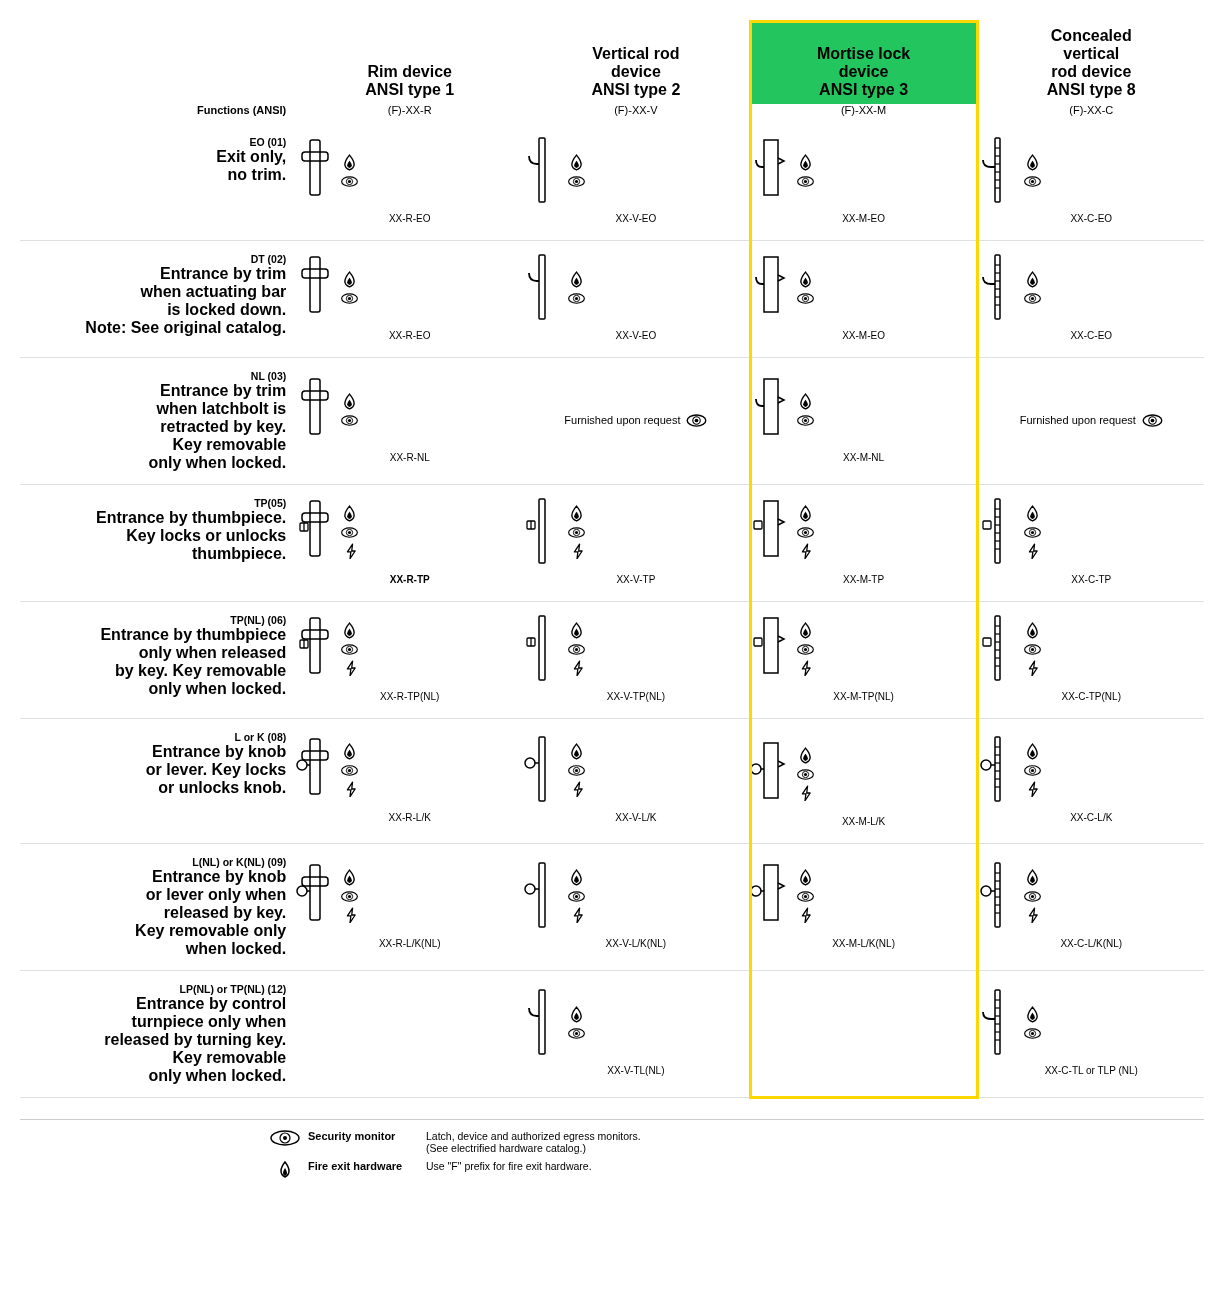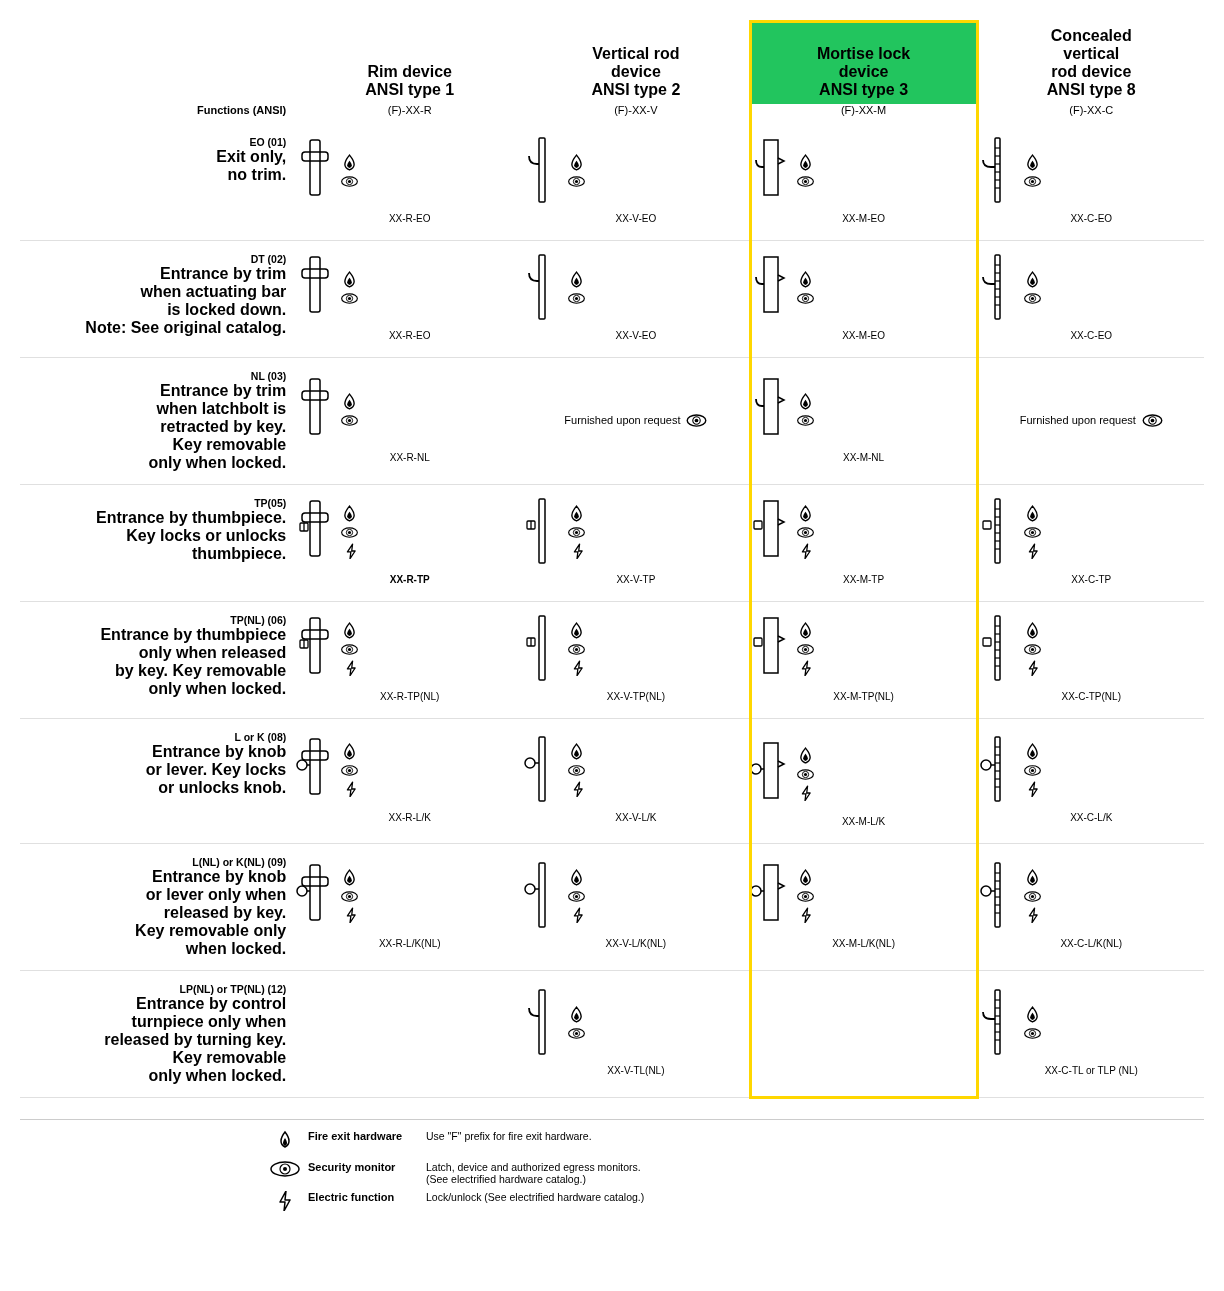--- a/index.html
+++ b/index.html
@@ -1028,42 +1028,33 @@
     <div class="code-label">XX-C-TL or TLP (NL)</div>
   </div>
         </td>
       </tr>
     </tbody>
 </table>
 
 <div class="legend">
   <div class="legend-item">
     <div class="legend-icon">
-      <svg width="18" height="22" viewBox="0 0 18 22">
-        <path d="M9 2 C9 2 13 7 13 11 C13 14 11 16 9 17 C7 16 5 14 5 11 C5 7 9 2 9 2Z" fill="none" stroke="#000" stroke-width="1.5"></path>
-        <path d="M9 8 C9 8 11 11 11 13 C11 14.5 10 15.5 9 16 C8 15.5 7 14.5 7 13 C7 11 9 8 9 8Z" fill="#000"></path>
-      </svg>
-    </div>
-    <div class="legend-label">Fire exit hardware</div>
-    <div class="legend-desc">Use "F" prefix for fire exit hardware.</div>
-  </div>
-  <div class="legend-item">
-    <div class="legend-icon">
       <svg width="30" height="16" viewBox="0 0 30 16">
         <ellipse cx="15" cy="8" rx="14" ry="7" fill="none" stroke="#000" stroke-width="1.5"></ellipse>
         <ellipse cx="15" cy="8" rx="5" ry="5" fill="none" stroke="#000" stroke-width="1.2"></ellipse>
         <circle cx="15" cy="8" r="2" fill="#000"></circle>
       </svg>
     </div>
     <div class="legend-label">Security monitor</div>
     <div class="legend-desc" style="white-space:pre-line;">Latch, device and authorized egress monitors.
 (See electrified hardware catalog.)</div>
   </div>
   <div class="legend-item">
     <div class="legend-icon">
-      <svg width="14" height="20" viewBox="0 0 14 20">
-        <polygon points="8,0 2,11 7,11 6,20 12,9 7,9" fill="none" stroke="#000" stroke-width="1.5" stroke-linejoin="round"></polygon>
+      <svg width="18" height="22" viewBox="0 0 18 22">
+        <path d="M9 2 C9 2 13 7 13 11 C13 14 11 16 9 17 C7 16 5 14 5 11 C5 7 9 2 9 2Z" fill="none" stroke="#000" stroke-width="1.5"></path>
+        <path d="M9 8 C9 8 11 11 11 13 C11 14.5 10 15.5 9 16 C8 15.5 7 14.5 7 13 C7 11 9 8 9 8Z" fill="#000"></path>
       </svg>
     </div>
-    <div class="legend-label">Electric function</div>
-    <div class="legend-desc">Lock/unlock (See electrified hardware catalog.)</div>
+    <div class="legend-label">Fire exit hardware</div>
+    <div class="legend-desc">Use "F" prefix for fire exit hardware.</div>
   </div>
 </div>
 
 </body></html>

